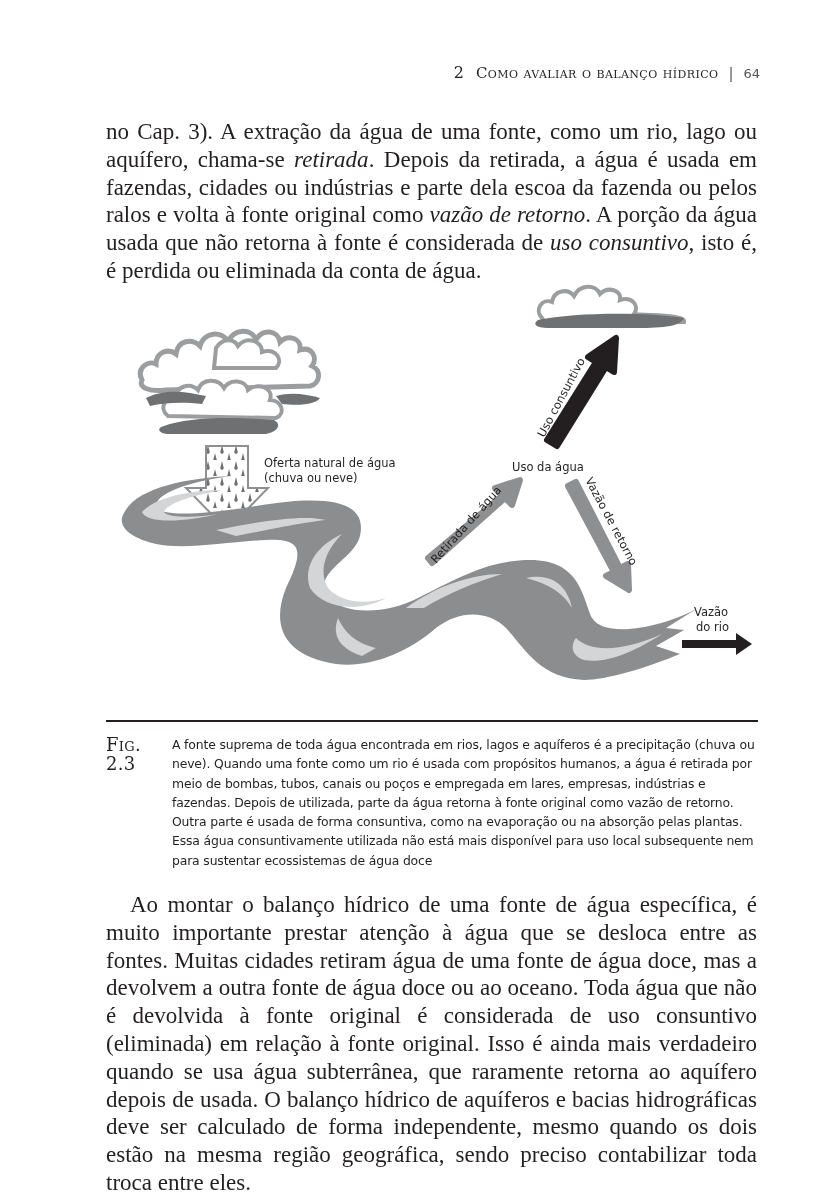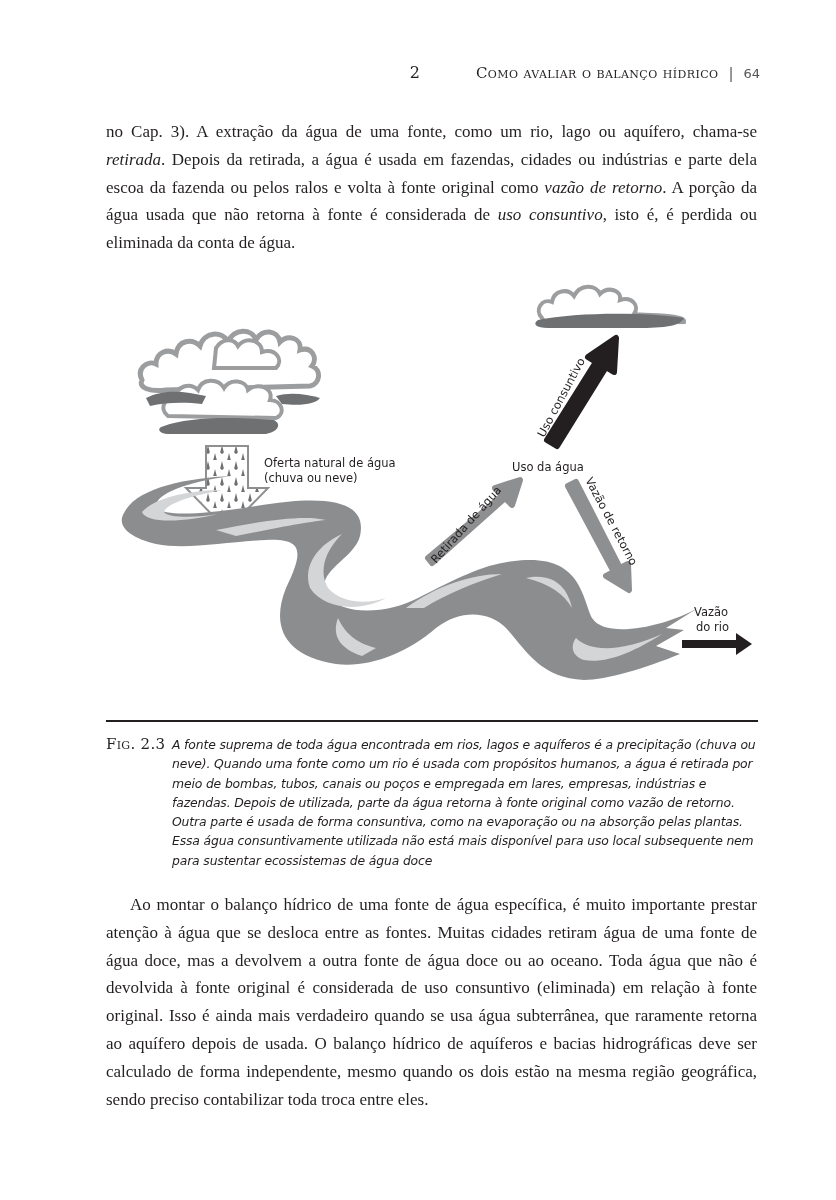--- a/index.html
+++ b/index.html
@@ -3,47 +3,47 @@
 <meta charset="utf-8">
 <style>
   html, body { margin: 0; padding: 0; background: #ffffff; }
   body { width: 836px; height: 1200px; position: relative; overflow: hidden; color: #231f20; }
   .running-head {
     position: absolute; top: 63px; right: 76px;
     font-family: "DejaVu Serif", serif; font-size: 15px; color: #231f20;
     display: flex; align-items: baseline; gap: 10px;
   }
   .running-head .chapter-num { font-size: 16px; margin-right: 2px; }
-  .running-head .chapter-title { font-variant: small-caps; letter-spacing: 0.4px; margin-left: 44px; }
+  .running-head .chapter-title { font-variant: small-caps; letter-spacing: 0.4px; }
   .running-head .sep { color: #555; }
   .running-head .page-num { font-family: "DejaVu Sans", sans-serif; font-size: 13px; color: #555; }
 
   .body-text {
     position: absolute; left: 106px; width: 651px;
-    font-family: "Liberation Serif", serif; font-size: 17px; line-height: 27.8px;
+    font-family: "Liberation Serif", serif; font-size: 23px; line-height: 27.8px;
     text-align: justify; color: #231f20;
   }
   .body-text p { margin: 0; }
   .para-top { top: 118px; }
   .para-bottom { top: 891px; font-family: Liberation Serif, serif; }
   .para-bottom p { text-indent: 24px; }
   .body-text em { font-style: italic; }
 
   .figure { position: absolute; left: 106px; top: 268px; width: 652px; height: 450px; }
   .figure svg { width: 100%; height: 100%; display: block; }
   .fig-label { font-family: "DejaVu Sans", sans-serif; font-size: 11.5px; fill: #231f20; }
 
   .fig-rule { position: absolute; left: 106px; top: 720px; width: 652px; height: 1.5px; background: #231f20; }
   .caption { position: absolute; left: 106px; top: 735px; width: 652px; display: flex; }
   .caption .cap-label {
-    font-family: "DejaVu Serif", serif; font-variant: small-caps; font-size: 15px;
+    font-family: "DejaVu Serif", serif; font-variant: small-caps; font-size: 18px;
     width: 66px; flex: none; line-height: 19.3px; letter-spacing: 0.3px;
   }
   .caption .cap-text {
-    font-family: "DejaVu Sans", sans-serif; font-style: italic; font-size: 12.4px;
+    font-family: "DejaVu Sans", sans-serif; font-size: 12.4px;
     line-height: 19.3px; color: #231f20; letter-spacing: -0.15px;
   }
 </style>
 </head>
 <body>
 
 <div class="running-head">
   <span class="chapter-num">2</span>
   <span class="chapter-title">Como avaliar o balanço hídrico</span>
   <span class="sep">|</span>

